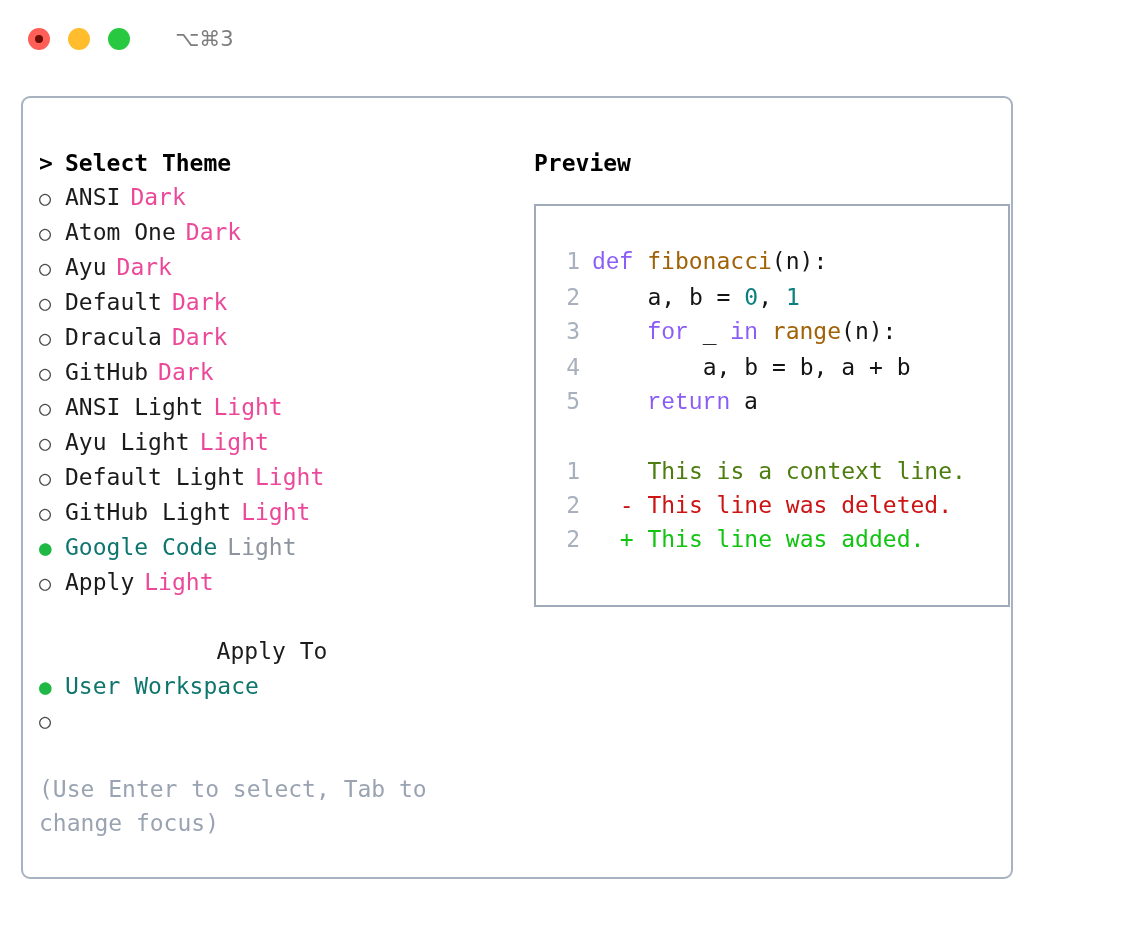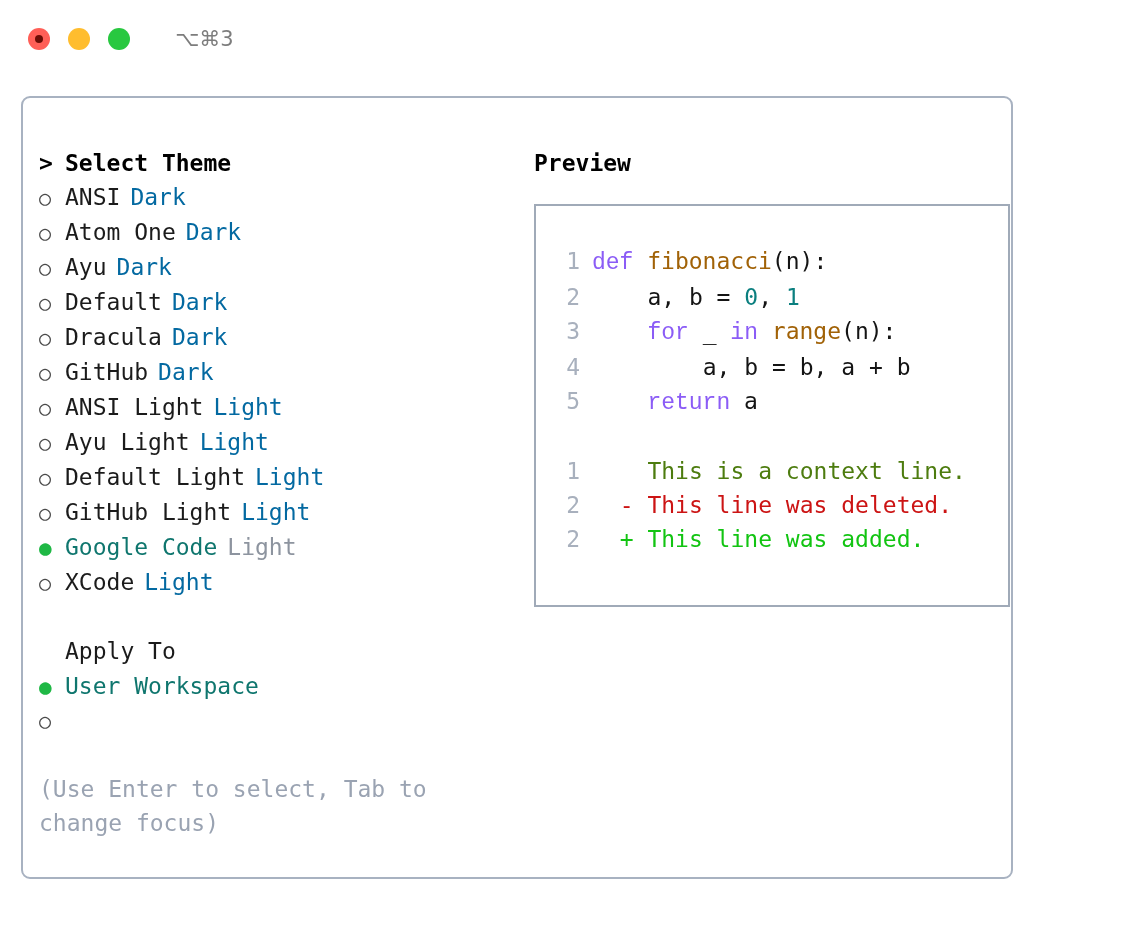--- a/index.html
+++ b/index.html
@@ -118,36 +118,37 @@
     color: #4a4a4a;
     font-size: 20px;
   }
   .bullet.selected {
     color: #1fb845;
     font-size: 21px;
   }
   .opt-label { color: #1b1b1b; }
   .opt-label.selected { color: #0f766e; }
   .opt-tag {
-    color: #0369a1;
+    color: #ec4899;
     padding-left: 10px;
   }
   .opt-tag.selected { color: #8d949f; }
 
   
   #apply-group {
     margin-top: 34px;
   }
   .group-title {
     font-size: 23px;
     line-height: 34px;
     white-space: pre;
     color: #1b1b1b;
     display: flex;
     align-items: baseline;
+    justify-content: center;
   }
   .group-title .bullet { color: transparent; }
 
   
   #hint-text {
     margin-top: 34px;
     font-size: 23px;
     line-height: 34px;
     color: #9aa3b2;
     width: 410px;
@@ -230,21 +231,21 @@
           <div class="opt-row"><span class="bullet">○</span><span class="opt-label">Atom One</span><span class="opt-tag">Dark</span></div>
           <div class="opt-row"><span class="bullet">○</span><span class="opt-label">Ayu</span><span class="opt-tag">Dark</span></div>
           <div class="opt-row"><span class="bullet">○</span><span class="opt-label">Default</span><span class="opt-tag">Dark</span></div>
           <div class="opt-row"><span class="bullet">○</span><span class="opt-label">Dracula</span><span class="opt-tag">Dark</span></div>
           <div class="opt-row"><span class="bullet">○</span><span class="opt-label">GitHub</span><span class="opt-tag">Dark</span></div>
           <div class="opt-row"><span class="bullet">○</span><span class="opt-label">ANSI Light</span><span class="opt-tag">Light</span></div>
           <div class="opt-row"><span class="bullet">○</span><span class="opt-label">Ayu Light</span><span class="opt-tag">Light</span></div>
           <div class="opt-row"><span class="bullet">○</span><span class="opt-label">Default Light</span><span class="opt-tag">Light</span></div>
           <div class="opt-row"><span class="bullet">○</span><span class="opt-label">GitHub Light</span><span class="opt-tag">Light</span></div>
           <div class="opt-row"><span class="bullet selected">●</span><span class="opt-label selected">Google Code</span><span class="opt-tag selected">Light</span></div>
-          <div class="opt-row"><span class="bullet">○</span><span class="opt-label">XCode</span><span class="opt-tag">Light</span></div>
+          <div class="opt-row"><span class="bullet">○</span><span class="opt-label">Apply</span><span class="opt-tag">Light</span></div>
         </div>
 
       <div id="apply-group">
         <div class="group-title">
           <span class="bullet">○</span>
           <span>Apply To</span>
         </div>
         <div id="apply-list">
             <div class="opt-row"><span class="bullet selected">●</span><span class="opt-label selected">User Workspace</span></div>
             <div class="opt-row"><span class="bullet">○</span></div>

